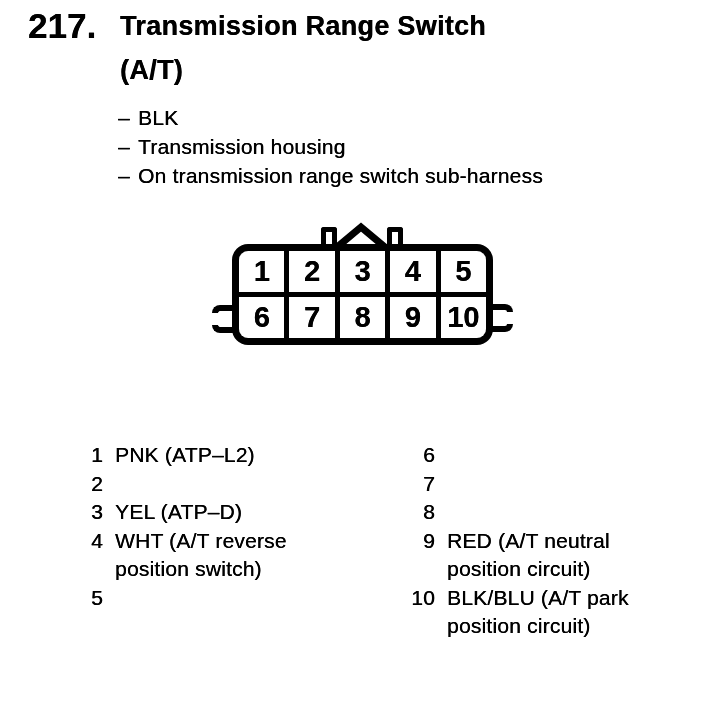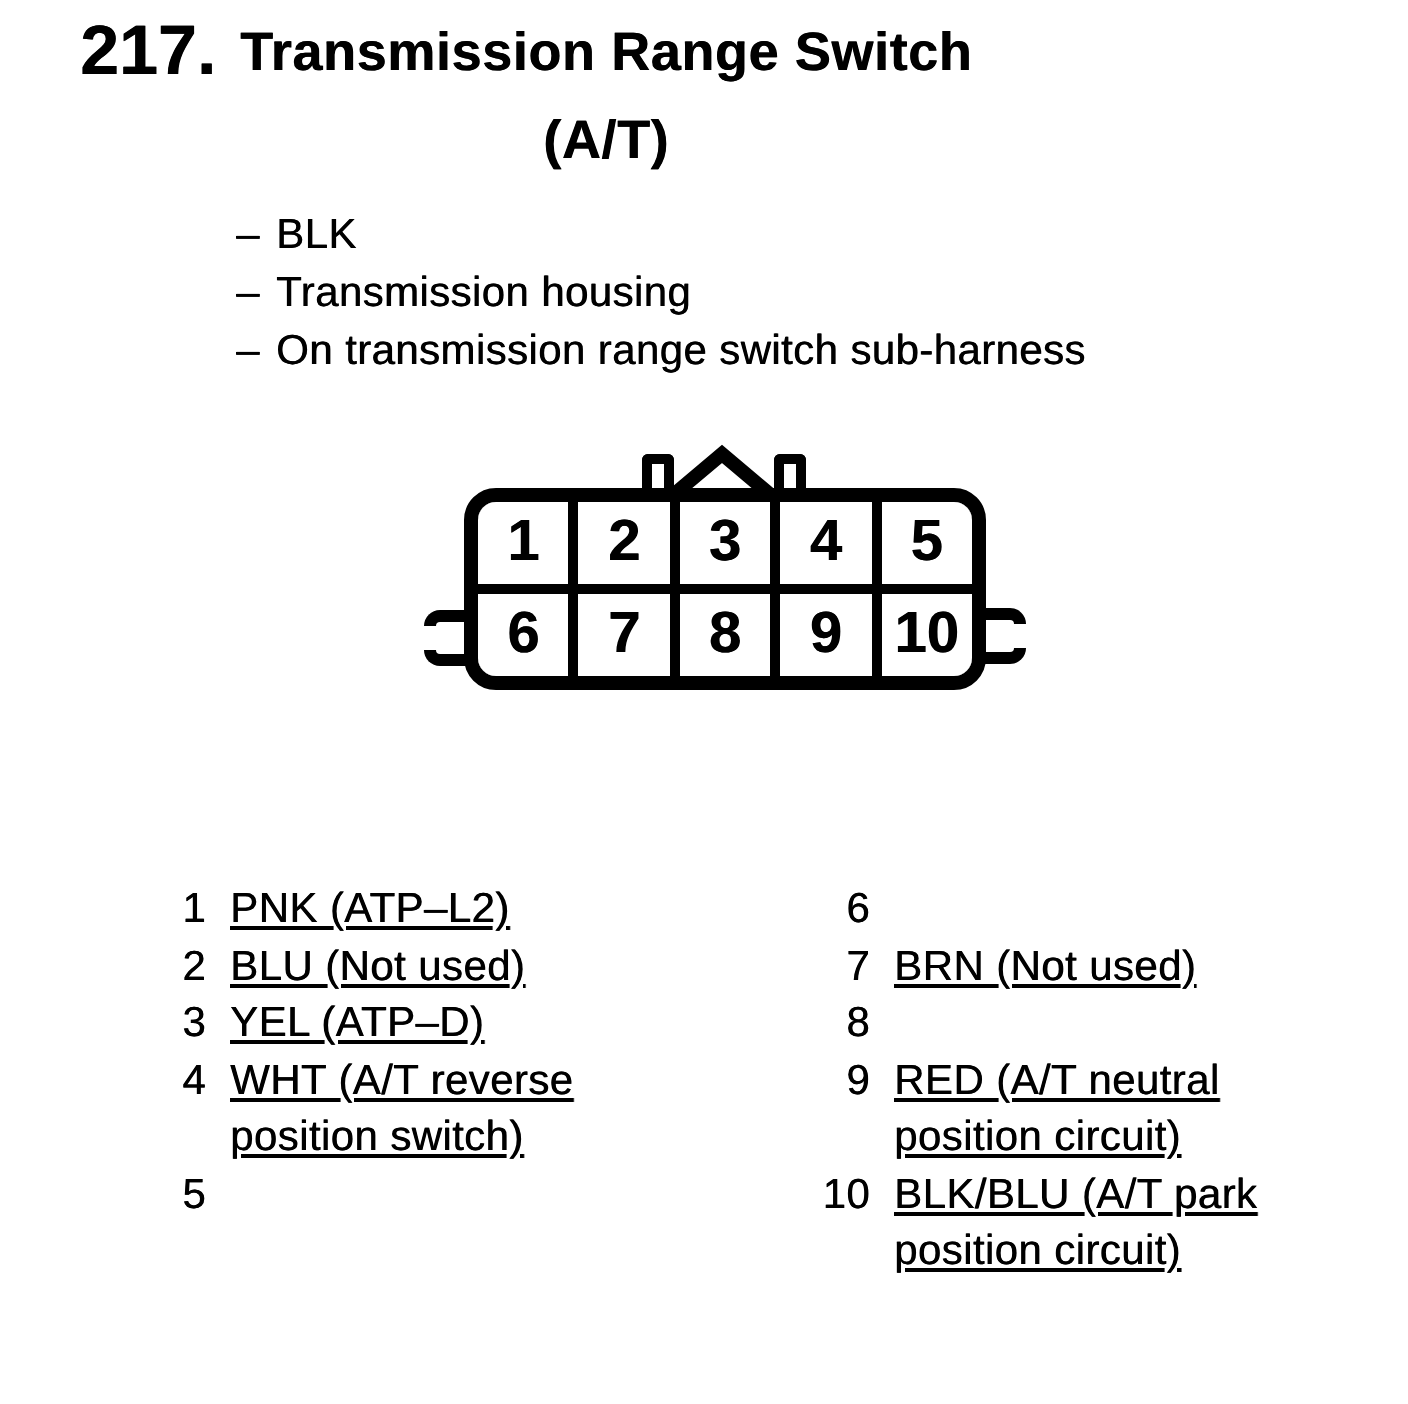--- a/index.html
+++ b/index.html
@@ -5,21 +5,21 @@
   html,body { margin:0; padding:0; }
   .page {
     position:relative; width:704px; height:702px;
     background:#ffffff; color:#000;
     font-family:"Liberation Sans", sans-serif;
     overflow:hidden;
     text-shadow:0.3px 0 0 currentColor; 
   }
 
   
-  .heading { position:absolute; left:28px; top:4px; display:flex;text-align:center; }
+  .heading { position:absolute; left:28px; top:4px; display:flex; }
   .heading-num {
     font-size:35px; font-weight:bold; line-height:44px; width:92px; flex:none;
   }
   .heading-title {
     font-size:27px; font-weight:bold; line-height:44px; white-space:pre-line;
     letter-spacing:0.3px;
   }
 
   
   .bullets { position:absolute; left:118px; top:103px; }
@@ -62,21 +62,21 @@
     background:#fff; display:flex; align-items:center; justify-content:center;
     font-size:29px; font-weight:bold;
   }
 
   
   .pin-col { position:absolute; top:441px; }
   .pin-col.left  { left:75px;  }
   .pin-col.right { left:407px; }
   .pin-item { display:flex; font-size:21px; line-height:28.5px; letter-spacing:0.2px; }
   .pin-num { width:28px; flex:none; text-align:right; }
-  .pin-label { margin-left:12px; white-space:pre-line;text-decoration:underline; }
+  .pin-label { margin-left:12px; white-space:pre-line; }
 </style>
 </head>
 <body>
 
 <div class="page">
 
   <div class="heading">
     <span class="heading-num">217.</span>
     <span class="heading-title">Transmission Range Switch
 (A/T)</span>
@@ -127,21 +127,20 @@
     </div>
   </div>
 
   <div class="pin-col left">
     <div class="pin-item">
       <span class="pin-num">1</span>
       <span class="pin-label">PNK (ATP–L2)</span>
     </div>
     <div class="pin-item">
       <span class="pin-num">2</span>
-      <span class="pin-label">BLU (Not used)</span>
     </div>
     <div class="pin-item">
       <span class="pin-num">3</span>
       <span class="pin-label">YEL (ATP–D)</span>
     </div>
     <div class="pin-item">
       <span class="pin-num">4</span>
       <span class="pin-label">WHT (A/T reverse
 position switch)</span>
     </div>
@@ -149,21 +148,20 @@
       <span class="pin-num">5</span>
     </div>
   </div>
 
   <div class="pin-col right">
     <div class="pin-item">
       <span class="pin-num">6</span>
     </div>
     <div class="pin-item">
       <span class="pin-num">7</span>
-      <span class="pin-label">BRN (Not used)</span>
     </div>
     <div class="pin-item">
       <span class="pin-num">8</span>
     </div>
     <div class="pin-item">
       <span class="pin-num">9</span>
       <span class="pin-label">RED (A/T neutral
 position circuit)</span>
     </div>
     <div class="pin-item">

